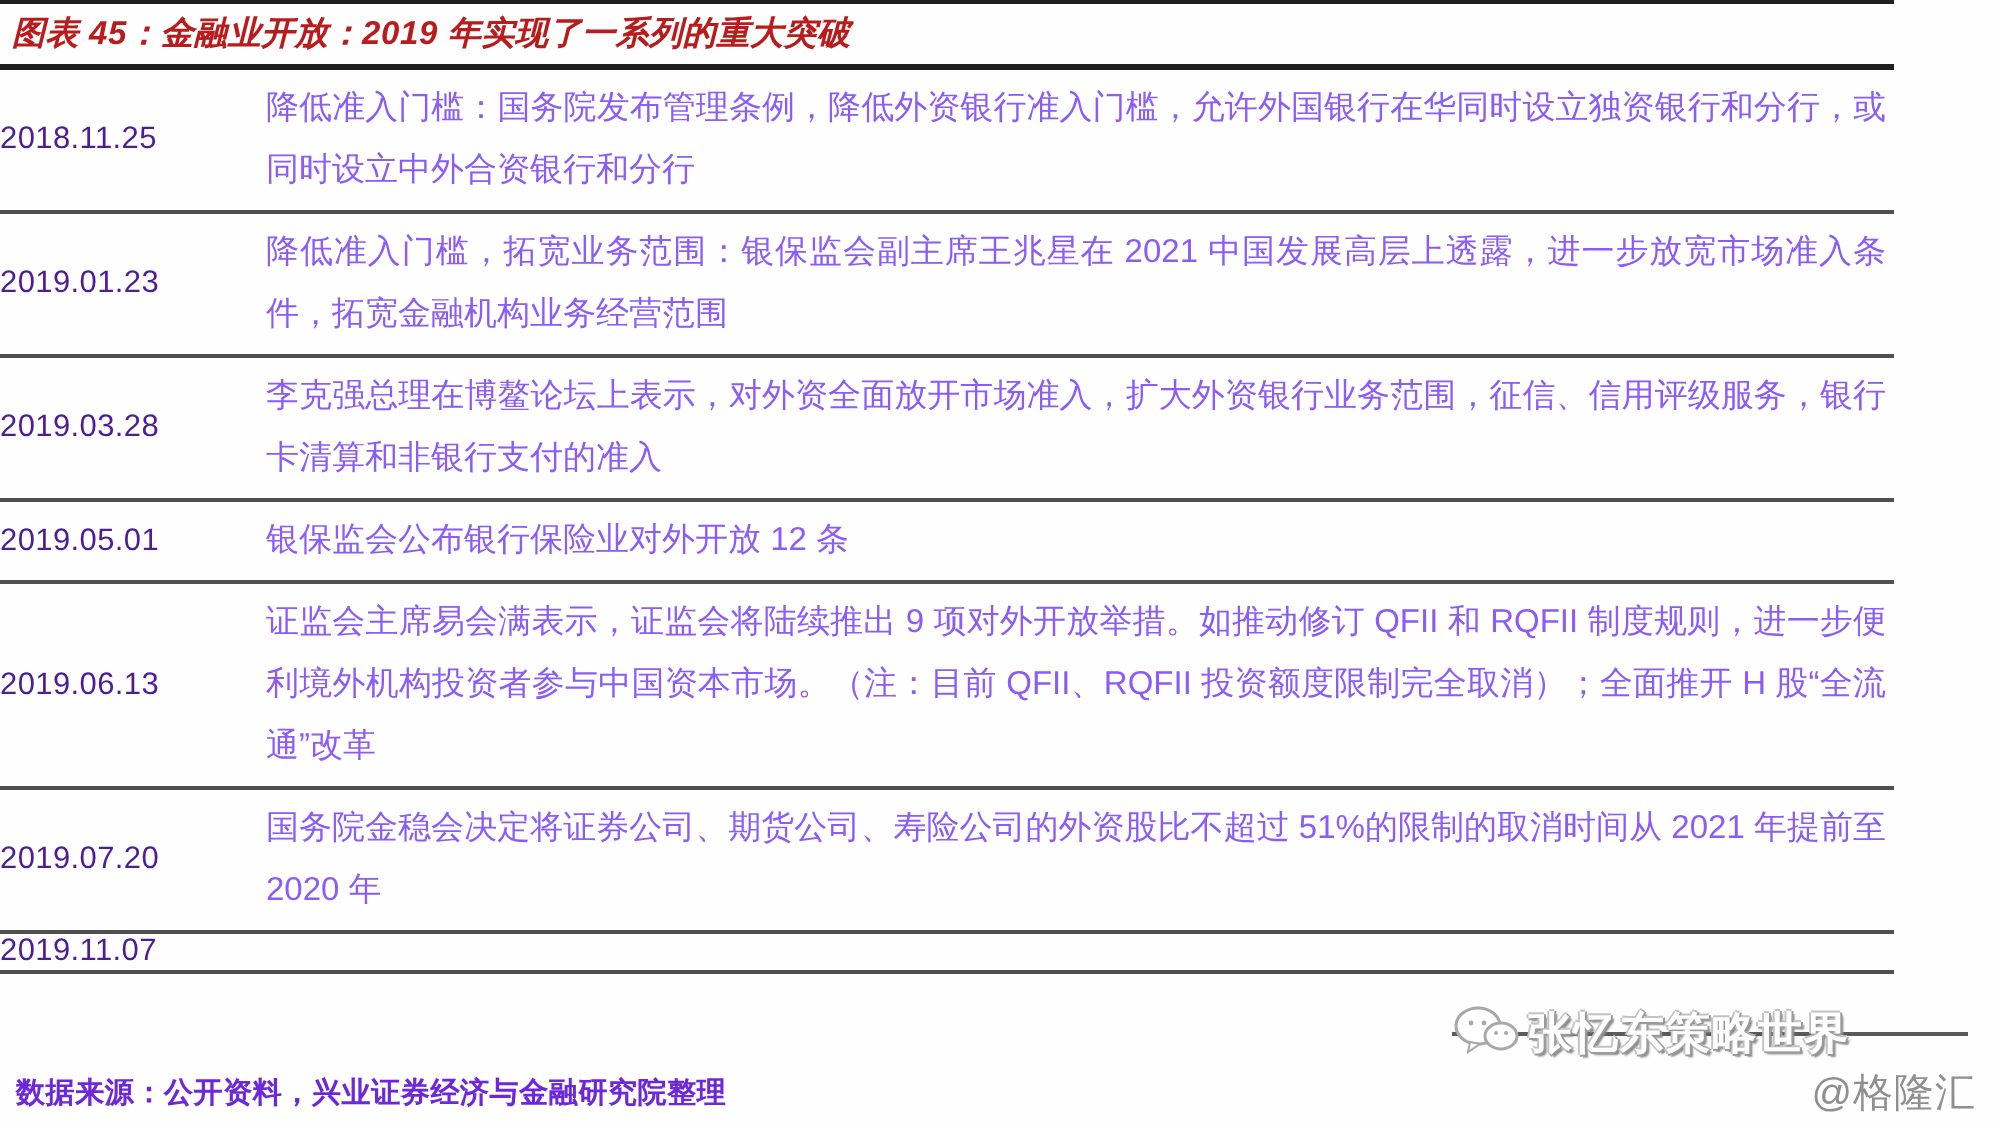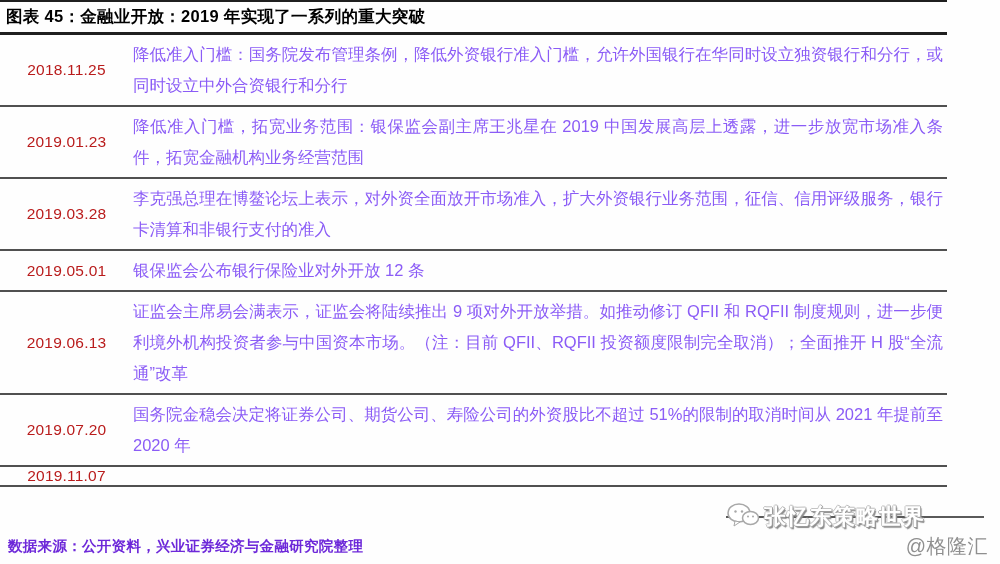--- a/index.html
+++ b/index.html
@@ -16,35 +16,36 @@
     position: absolute;
     left: 0;
     top: 0;
     width: 947px;
   }
   .figure-title {
     border-top: 2px solid #1f1f1f;
     border-bottom: 3px solid #1f1f1f;
     font-size: 16.5px;
     font-weight: bold;
-    color: #000000;
+    color: #b91c1c;
     padding: 4px 6px 4px 6px;
     letter-spacing: 0.3px;
+    font-style: italic;
   }
   .event-table { width: 100%; }
   .event-row {
     display: flex;
     align-items: center;
     border-bottom: 2px solid #505050;
   }
   .date-cell {
     flex: 0 0 133px;
-    text-align: center;
+    text-align: left;
     font-size: 15.5px;
-    color: #b91c1c;
+    color: #4c1d95;
     letter-spacing: 0.2px;
   }
   .desc-cell {
     flex: 1;
     font-size: 16.5px;
     line-height: 31px;
     color: #8b5cf6;
     text-align: justify;
     padding: 4px 4px 4px 0;
   }
@@ -113,21 +114,21 @@
 
     <div class="event-table">
 
       <div class="event-row">
         <div class="date-cell">2018.11.25</div>
         <div class="desc-cell">降低准入门槛：国务院发布管理条例，降低外资银行准入门槛，允许外国银行在华同时设立独资银行和分行，或同时设立中外合资银行和分行</div>
       </div>
 
       <div class="event-row">
         <div class="date-cell">2019.01.23</div>
-        <div class="desc-cell">降低准入门槛，拓宽业务范围：银保监会副主席王兆星在 2019 中国发展高层上透露，进一步放宽市场准入条件，拓宽金融机构业务经营范围</div>
+        <div class="desc-cell">降低准入门槛，拓宽业务范围：银保监会副主席王兆星在 2021 中国发展高层上透露，进一步放宽市场准入条件，拓宽金融机构业务经营范围</div>
       </div>
 
       <div class="event-row">
         <div class="date-cell">2019.03.28</div>
         <div class="desc-cell">李克强总理在博鳌论坛上表示，对外资全面放开市场准入，扩大外资银行业务范围，征信、信用评级服务，银行卡清算和非银行支付的准入</div>
       </div>
 
       <div class="event-row">
         <div class="date-cell">2019.05.01</div>
         <div class="desc-cell">银保监会公布银行保险业对外开放 12 条</div>

